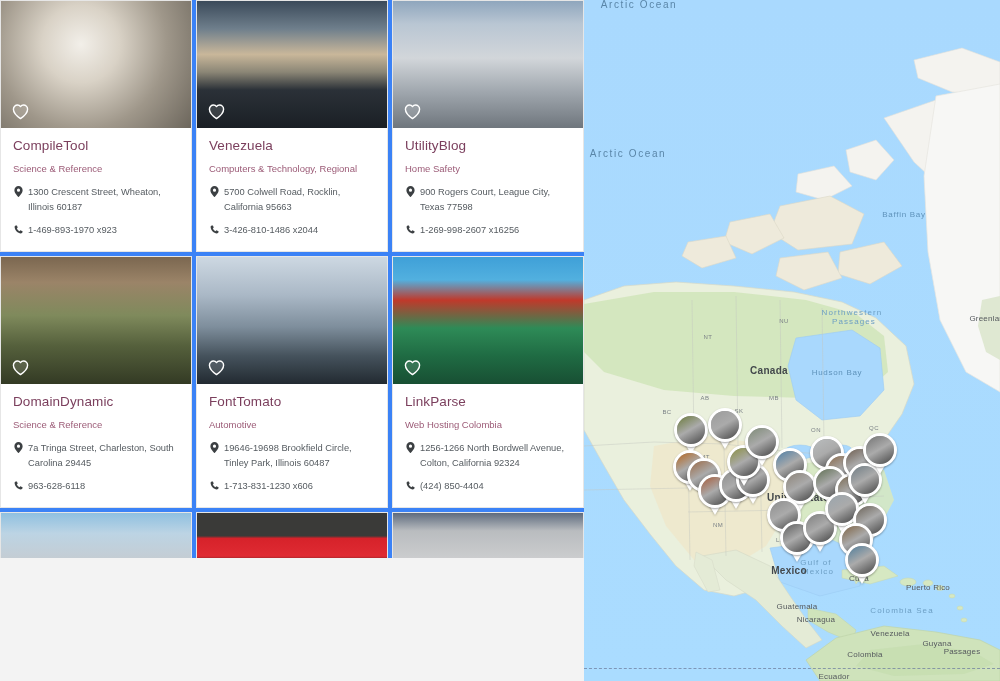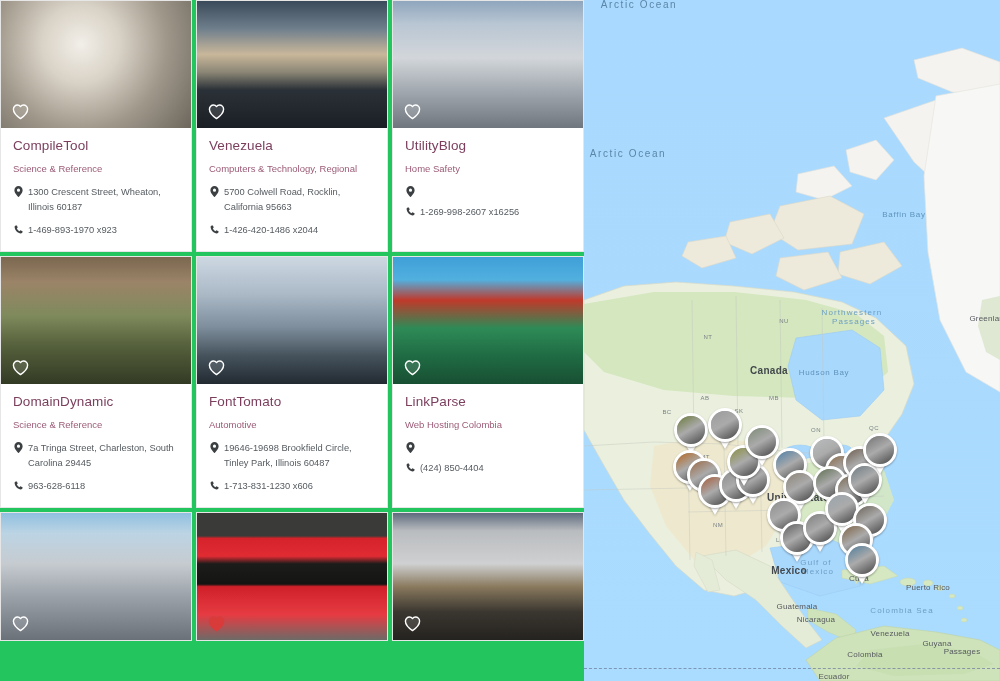--- a/index.html
+++ b/index.html
@@ -7,22 +7,22 @@
   html, body {
     width: 1000px; height: 681px;
     overflow: hidden;
     font-family: "Liberation Sans", sans-serif;
     background: #f3f3f3;
   }
   #app { display: flex; width: 1000px; height: 681px; }
 
   
   #listings {
-    width: 584px; height: 681px;
-    background: #22c55e;
+    width: 584px; height: 558px;
+    background: #3b82f6;
     overflow: hidden;
     position: relative;
   }
   .grid {
     display: grid;
     grid-template-columns: 192px 192px 192px;
     column-gap: 4px;
     row-gap: 4px;
     padding: 0 0 0 0;
     margin-left: 0px;
@@ -201,21 +201,21 @@
                 </svg>
               </span>
               <span class="txt">5700 Colwell Road, Rocklin, California 95663</span>
             </div>
             <div class="meta">
               <span class="ico">
                 <svg viewBox="0 0 16 16">
                   <path d="M3.2 1 C2 1.3 1 2.6 1.1 3.9 C1.5 9.2 6.8 14.5 12.1 14.9 C13.4 15 14.7 14 15 12.8 L15.2 11.8 C15.3 11.3 15 10.8 14.5 10.6 L11.8 9.6 C11.3 9.4 10.8 9.6 10.5 10 L9.8 11 C7.9 10.1 5.9 8.1 5 6.2 L6 5.5 C6.4 5.2 6.6 4.7 6.4 4.2 L5.4 1.5 C5.2 1 4.7 0.7 4.2 0.8 Z" fill="currentColor"></path>
                 </svg>
               </span>
-              <span class="txt">1-426-420-1486 x2044</span>
+              <span class="txt">3-426-810-1486 x2044</span>
             </div>
           </div>
         </div>
         <div class="card">
           <div class="thumb">
             <div class="photo" style="background: linear-gradient(rgb(143, 166, 189) 0%, rgb(185, 198, 211) 18%, rgb(210, 214, 218) 45%, rgb(159, 166, 173) 72%, rgb(111, 118, 125) 100%) 0% 0% / cover;"></div>
             <div class="heart">
               <svg viewBox="0 0 24 22">
                 <path d="M12 21 C12 21 2 14.2 2 7.8 C2 4.3 4.7 1.8 7.8 1.8 C9.8 1.8 11.2 2.9 12 4.1 C12.8 2.9 14.2 1.8 16.2 1.8 C19.3 1.8 22 4.3 22 7.8 C22 14.2 12 21 12 21 Z" fill="rgba(255,255,255,0.12)" stroke="#ffffff" stroke-width="2" stroke-linejoin="round"></path>
               </svg>
@@ -223,20 +223,21 @@
           </div>
           <div class="body">
             <div class="title">UtilityBlog</div>
             <div class="category">Home Safety</div>
             <div class="meta">
               <span class="ico">
                 <svg viewBox="0 0 12 16">
                   <path d="M6 0 C2.7 0 0 2.7 0 6 C0 10.5 6 16 6 16 C6 16 12 10.5 12 6 C12 2.7 9.3 0 6 0 Z M6 8.3 A2.3 2.3 0 1 1 6 3.7 A2.3 2.3 0 1 1 6 8.3 Z" fill="currentColor"></path>
                 </svg>
               </span>
+              <span class="txt">900 Rogers Court, League City, Texas 77598</span>
             </div>
             <div class="meta">
               <span class="ico">
                 <svg viewBox="0 0 16 16">
                   <path d="M3.2 1 C2 1.3 1 2.6 1.1 3.9 C1.5 9.2 6.8 14.5 12.1 14.9 C13.4 15 14.7 14 15 12.8 L15.2 11.8 C15.3 11.3 15 10.8 14.5 10.6 L11.8 9.6 C11.3 9.4 10.8 9.6 10.5 10 L9.8 11 C7.9 10.1 5.9 8.1 5 6.2 L6 5.5 C6.4 5.2 6.6 4.7 6.4 4.2 L5.4 1.5 C5.2 1 4.7 0.7 4.2 0.8 Z" fill="currentColor"></path>
                 </svg>
               </span>
               <span class="txt">1-269-998-2607 x16256</span>
             </div>
           </div>
@@ -312,20 +313,21 @@
           </div>
           <div class="body">
             <div class="title">LinkParse</div>
             <div class="category">Web Hosting Colombia</div>
             <div class="meta">
               <span class="ico">
                 <svg viewBox="0 0 12 16">
                   <path d="M6 0 C2.7 0 0 2.7 0 6 C0 10.5 6 16 6 16 C6 16 12 10.5 12 6 C12 2.7 9.3 0 6 0 Z M6 8.3 A2.3 2.3 0 1 1 6 3.7 A2.3 2.3 0 1 1 6 8.3 Z" fill="currentColor"></path>
                 </svg>
               </span>
+              <span class="txt">1256-1266 North Bordwell Avenue, Colton, California 92324</span>
             </div>
             <div class="meta">
               <span class="ico">
                 <svg viewBox="0 0 16 16">
                   <path d="M3.2 1 C2 1.3 1 2.6 1.1 3.9 C1.5 9.2 6.8 14.5 12.1 14.9 C13.4 15 14.7 14 15 12.8 L15.2 11.8 C15.3 11.3 15 10.8 14.5 10.6 L11.8 9.6 C11.3 9.4 10.8 9.6 10.5 10 L9.8 11 C7.9 10.1 5.9 8.1 5 6.2 L6 5.5 C6.4 5.2 6.6 4.7 6.4 4.2 L5.4 1.5 C5.2 1 4.7 0.7 4.2 0.8 Z" fill="currentColor"></path>
                 </svg>
               </span>
               <span class="txt">(424) 850-4404</span>
             </div>
           </div>
@@ -461,21 +463,21 @@
     <div id="map-labels">
         <div class="maplabel lbl-ocean" style="left: 55px; top: 4px;">Arctic Ocean</div>
         <div class="maplabel lbl-ocean" style="left: 44px; top: 153px;">Arctic Ocean</div>
         <div class="maplabel lbl-bay" style="left: 320px; top: 214px;">Baffin Bay</div>
         <div class="maplabel lbl-country" style="left: 405px; top: 318px;">Greenland</div>
         <div class="maplabel lbl-sea" style="left: 268px; top: 312px;">Northwestern</div>
         <div class="maplabel lbl-sea" style="left: 270px; top: 321px;">Passages</div>
         <div class="maplabel lbl-region" style="left: 200px; top: 321px;">NU</div>
         <div class="maplabel lbl-region" style="left: 124px; top: 337px;">NT</div>
         <div class="maplabel lbl-country-major" style="left: 148px; top: 370px;">Canada</div>
-        <div class="maplabel lbl-bay" style="left: 240px; top: 372px;">Hudson Bay</div>
+        <div class="maplabel lbl-bay" style="left: 253px; top: 372px;">Hudson Bay</div>
         <div class="maplabel lbl-region" style="left: 121px; top: 398px;">AB</div>
         <div class="maplabel lbl-region" style="left: 190px; top: 398px;">MB</div>
         <div class="maplabel lbl-region" style="left: 83px; top: 412px;">BC</div>
         <div class="maplabel lbl-region" style="left: 155px; top: 411px;">SK</div>
         <div class="maplabel lbl-region" style="left: 232px; top: 430px;">ON</div>
         <div class="maplabel lbl-region" style="left: 290px; top: 428px;">QC</div>
         <div class="maplabel lbl-region" style="left: 121px; top: 457px;">MT</div>
         <div class="maplabel lbl-region" style="left: 158px; top: 455px;">ND</div>
         <div class="maplabel lbl-region" style="left: 160px; top: 472px;">SD</div>
         <div class="maplabel lbl-region" style="left: 101px; top: 478px;">ID</div>

